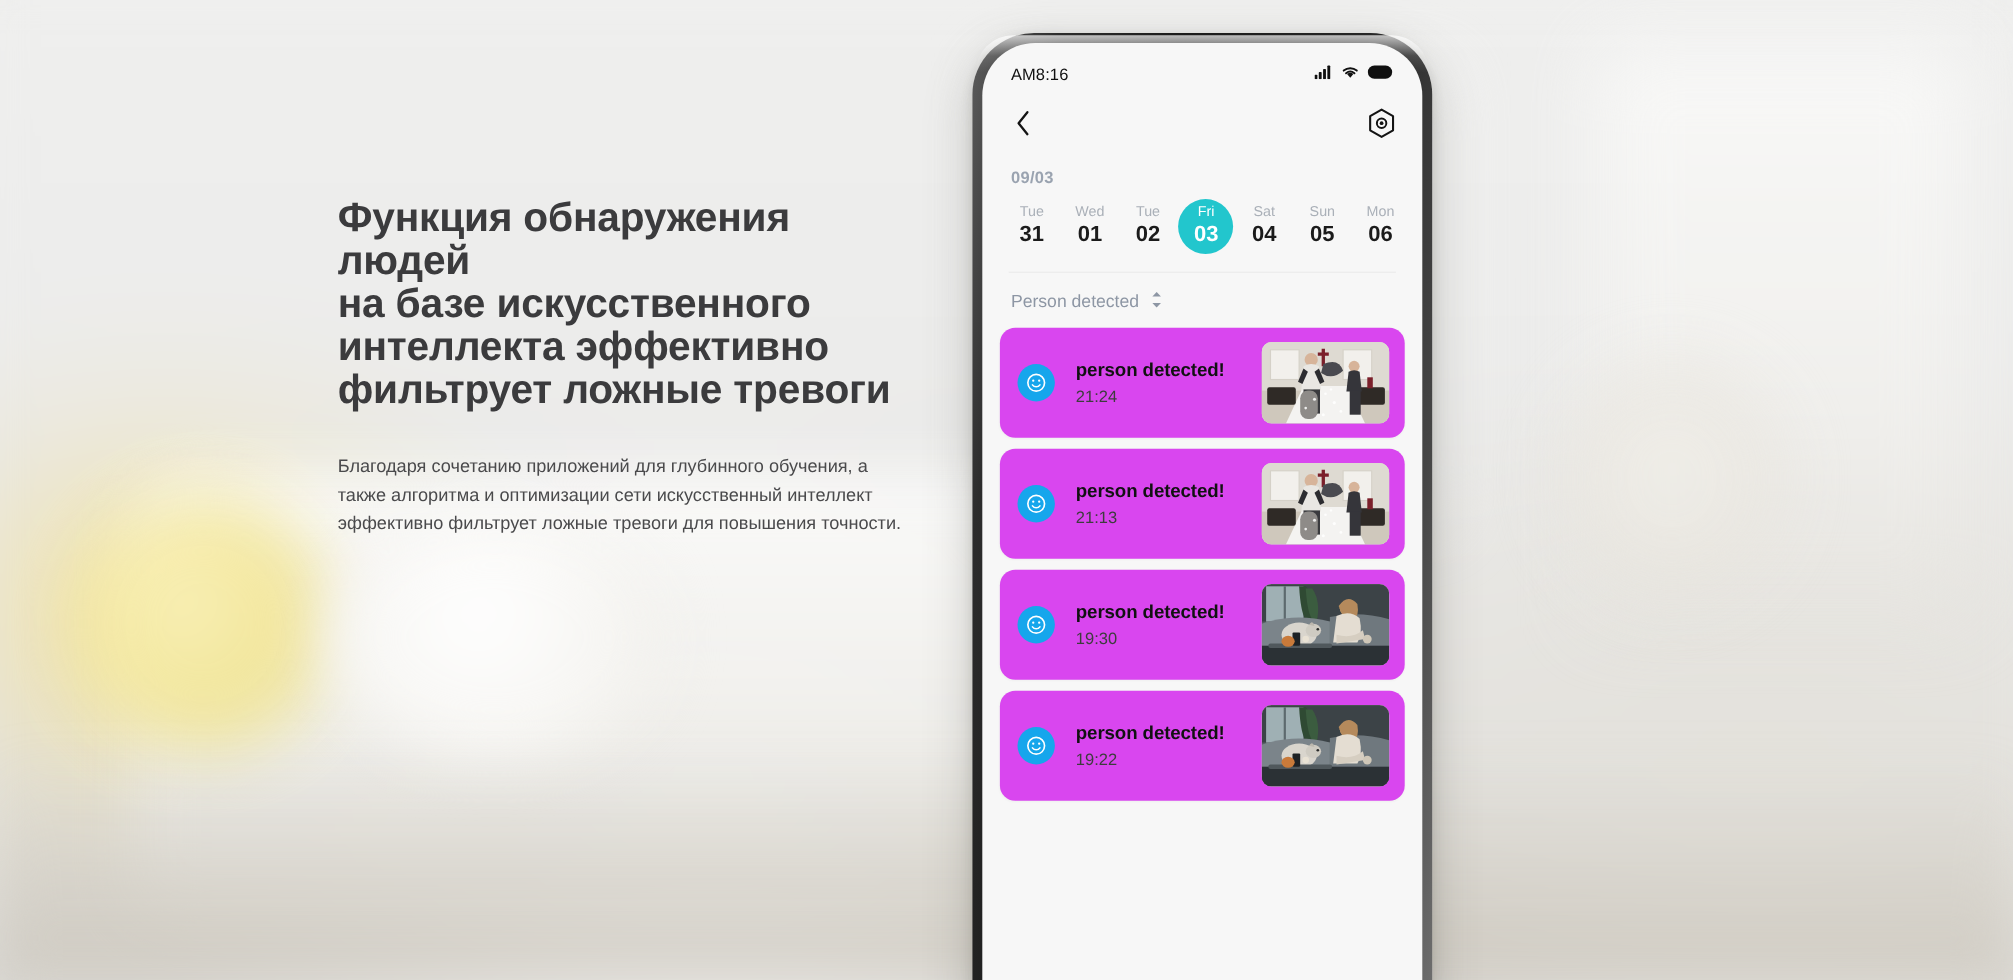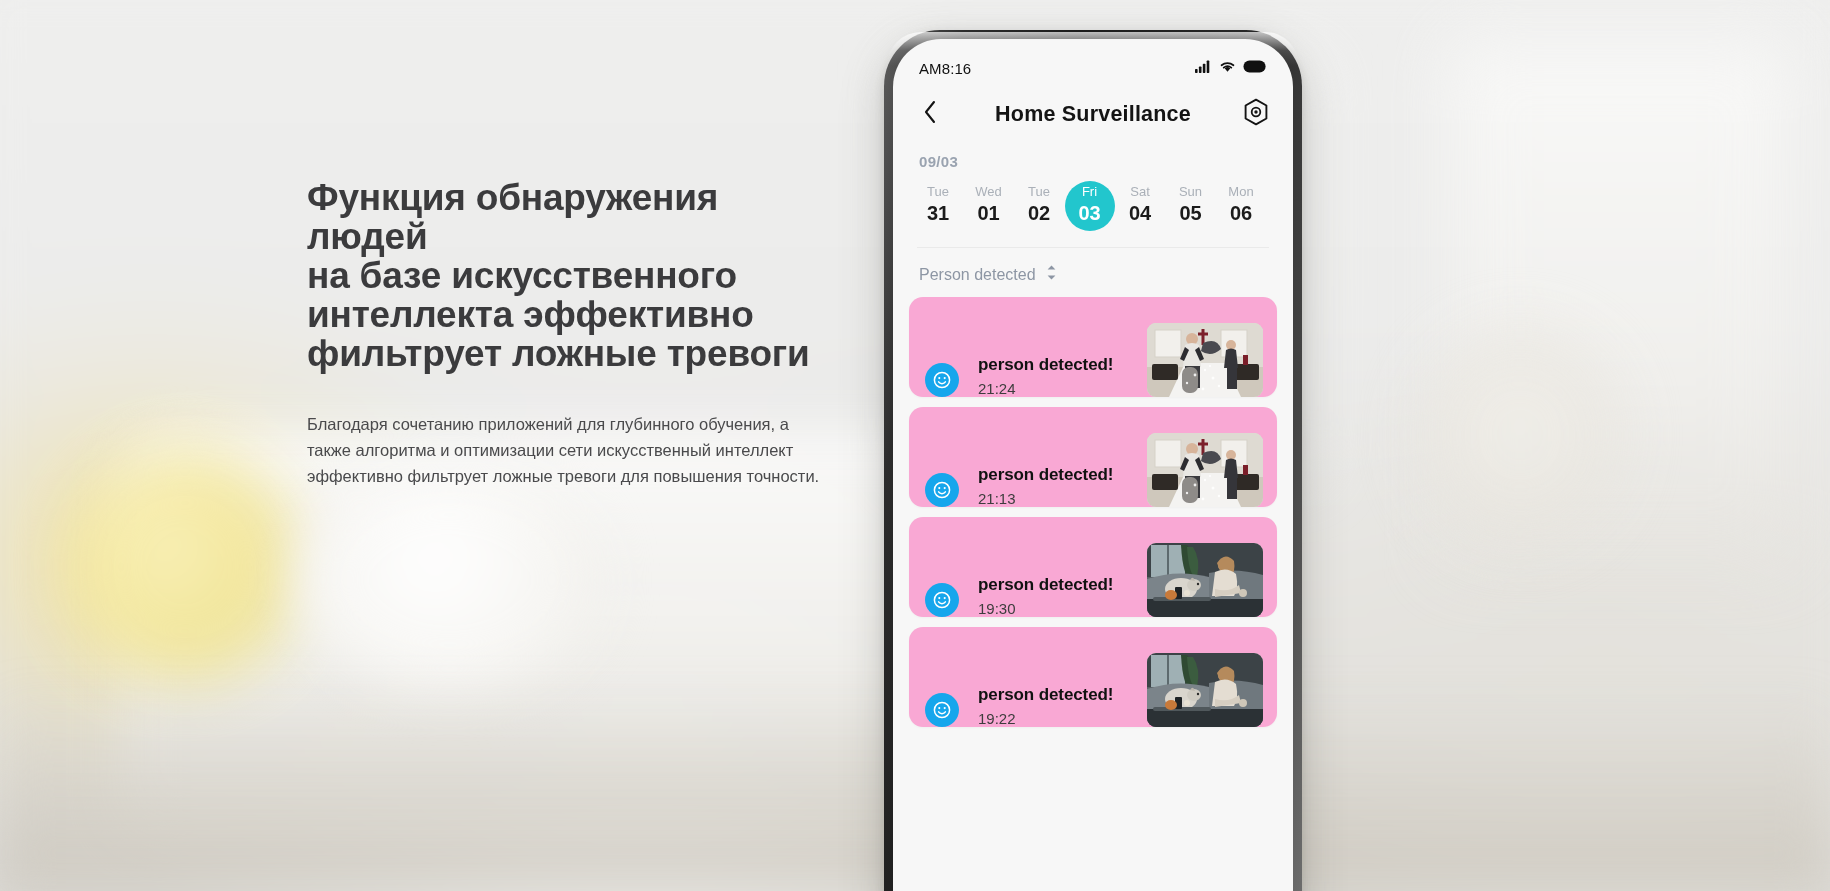--- a/index.html
+++ b/index.html
@@ -108,42 +108,42 @@
   .back-btn { width: 30px; height: 30px; display: flex; align-items: center; justify-content: center; }
   .app-title {
     position: absolute; left: 0; right: 0; text-align: center;
     font-size: 21.5px; font-weight: 700; color: #141414; letter-spacing: .2px;
     pointer-events: none;
   }
   .settings-btn { margin-left: auto; width: 30px; height: 30px; display:flex; align-items:center; justify-content:center; }
 
   
   .date-label { padding: 14px 26px 0 26px; font-size: 15px; color: #9aa3b0; font-weight: 700; letter-spacing: .3px; }
-  .day-strip { display: flex; justify-content: space-between; padding: 8px 27px 0 20px; }
+  .day-strip { display: flex; justify-content: space-between; padding: 8px 13px 0 20px; }
   .day { width: 50px; text-align: center; padding: 6px 0 8px 0; position: relative; }
   .day-name { font-size: 13px; color: #aab0b8; font-weight: 400; position: relative; z-index: 2; }
   .day-num { font-size: 20px; font-weight: 700; color: #1b1b1b; margin-top: 3px; position: relative; z-index: 2; }
   .day.selected .day-name, .day.selected .day-num { color: #ffffff; }
   .day.selected::before {
     content: ""; position: absolute; left: 50%; top: 50%;
     width: 50px; height: 50px; margin: -25px 0 0 -25px;
     border-radius: 50%; background: #22c6cd; z-index: 1;
   }
   .strip-divider { height: 1px; background: #eaeaea; margin: 14px 24px 0 24px; }
 
   
   .filter-row { display: flex; align-items: center; gap: 9px; padding: 16px 26px 12px 26px; }
   .filter-label { font-size: 16px; color: #8d96a4; font-weight: 400; }
 
   
   .event-list { padding: 0 16px; }
   .event-card {
-    background: #f9a8d4; border-radius: 14px;
+    background: #d946ef; border-radius: 14px;
     height: 100px; margin-bottom: 10px;
-    display: flex; align-items: flex-end; padding: 0 14px 0 16px;
+    display: flex; align-items: center; padding: 0 14px 0 16px;
     box-shadow: 0 1px 2px rgba(0,0,0,.03);
   }
   .event-avatar {
     width: 34px; height: 34px; border-radius: 50%; background: #16a6ec;
     display: flex; align-items: center; justify-content: center; flex: 0 0 34px;
   }
   .event-text { margin-left: 19px; flex: 1 1 auto; }
   .event-title { font-size: 17px; font-weight: 700; color: #111; letter-spacing: -.1px; }
   .event-time { font-size: 15px; color: #3d3d3d; margin-top: 5px; }
   .thumb {
@@ -208,21 +208,20 @@
     </div>
 
     <div class="app-header">
       <div class="back-btn">
         <span>
           <svg width="14" height="24" viewBox="0 0 14 24">
             <path d="M11 2 L3 12 L11 22" fill="none" stroke="#141414" stroke-width="2.1" stroke-linecap="round" stroke-linejoin="round"></path>
           </svg>
         </span>
       </div>
-      <div class="app-title">Home  Surveillance</div>
       <div class="settings-btn">
         <span>
           <svg width="26" height="28" viewBox="0 0 26 28">
             <path d="M13 1.6 L23.4 7.5 L23.4 20.5 L13 26.4 L2.6 20.5 L2.6 7.5 Z" fill="none" stroke="#141414" stroke-width="1.9" stroke-linejoin="round"></path>
             <circle cx="13" cy="14" r="4.3" fill="none" stroke="#141414" stroke-width="1.8"></circle>
             <circle cx="13" cy="14" r="1.7" fill="#141414"></circle>
           </svg>
         </span>
       </div>
     </div>

